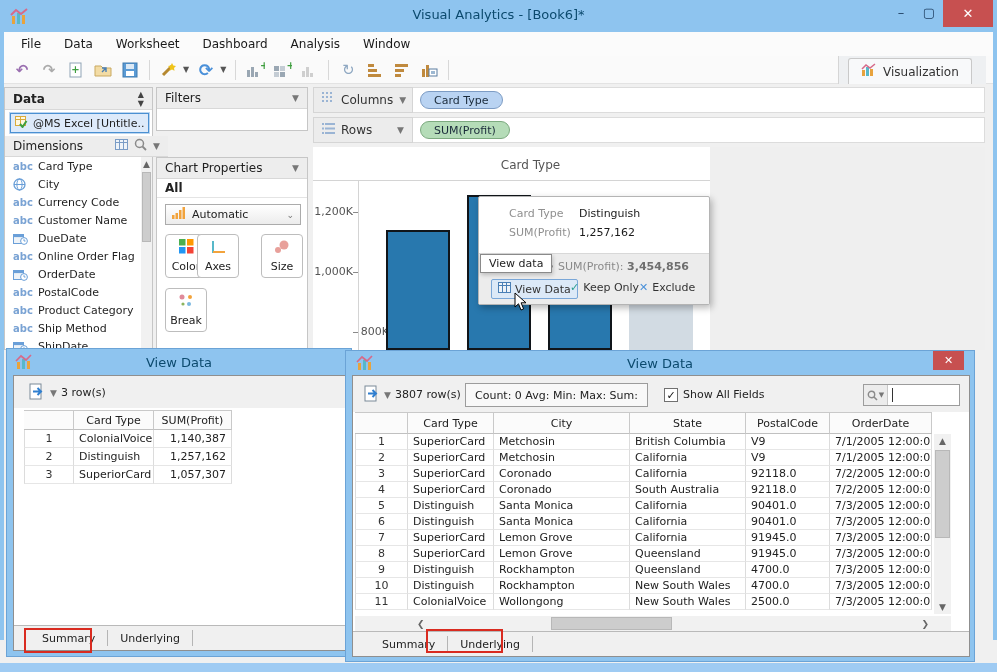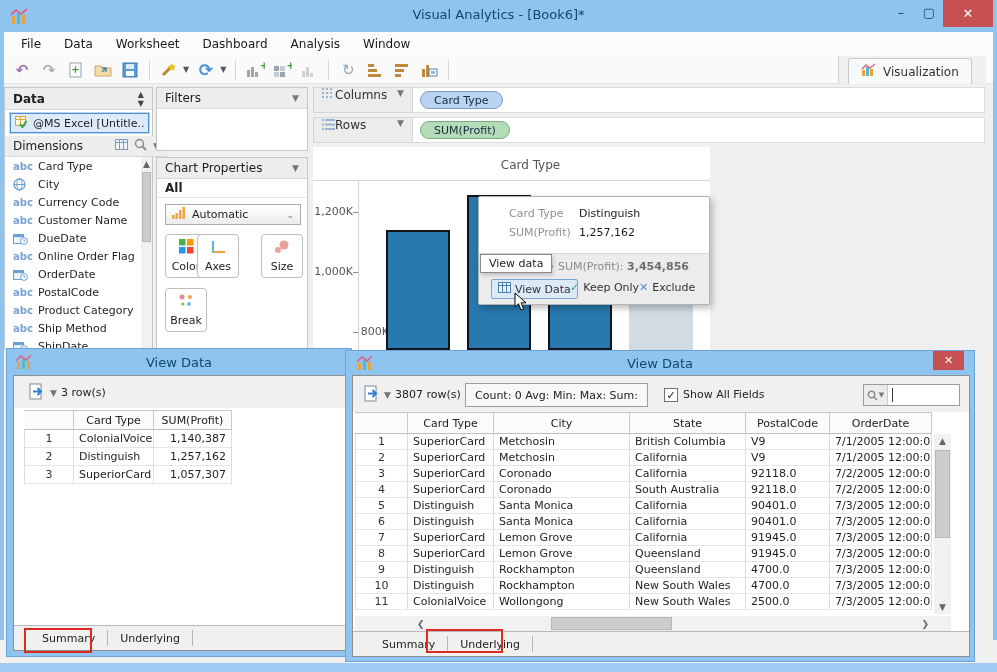--- a/index.html
+++ b/index.html
@@ -30,21 +30,21 @@
   .phead{background:#ededed;border-bottom:1px solid #d8d8d8;font-weight:bold;font-size:12px;display:flex;align-items:center;padding:0 8px;justify-content:space-between;}
   .caret{color:#777;font-size:9px;}
   .dim-row{display:flex;align-items:center;height:18px;padding-left:8px;gap:5px;}
   .f-abc{color:#7aa3d4;font-size:10px;font-weight:bold;width:20px;display:inline-block;}
   .f-ic{width:20px;display:inline-flex;justify-content:flex-start;}
   .dim-label{color:#1f1f1f;font-size:11px;}
   .conn{background:#ddeafa;border:1px solid #4a90d2;outline:1px solid #bcd6f0;display:flex;align-items:center;gap:5px;padding:0 4px;box-sizing:border-box;}
   .mkbtn{background:#fff;border:1px solid #bdbdbd;border-radius:4px;box-sizing:border-box;display:flex;flex-direction:column;align-items:center;justify-content:center;gap:3px;font-size:11px;color:#222;}
   .dropdown{background:linear-gradient(#fff,#ececec);border:1px solid #ababab;display:flex;align-items:center;padding:0 6px;gap:6px;box-sizing:border-box;justify-content:flex-start;}
   
-  .shelf-label{background:#ececec;border:1px solid #d5d5d5;box-sizing:border-box;display:flex;padding:0 8px;font-size:12px;color:#333;}
+  .shelf-label{background:#ececec;border:1px solid #d5d5d5;box-sizing:border-box;display:flex;align-items:center;gap:6px;padding:0 8px;font-size:12px;color:#333;}
   .shelf-area{background:#fff;border:1px solid #dcdcdc;box-sizing:border-box;}
   .pill{height:18px;border-radius:9px;display:inline-flex;align-items:center;padding:0 13px;font-size:11px;color:#1a2a3a;box-sizing:border-box;}
   .pill-blue{background:#b9d3f2;border:1px solid #7d9cc4;}
   .pill-green{background:#b5dcb8;border:1px solid #7daa80;}
   
   .ytick{width:40px;text-align:right;color:#555;font-size:11px;}
   .bar{position:absolute;box-sizing:border-box;}
   
   .tooltip{left:478px;top:196px;width:230px;height:107px;background:#fff;border:1px solid #b4b4b4;border-radius:2px;box-shadow:2px 3px 7px rgba(0,0,0,.28);z-index:20;}
   .tt-label{color:#909090;}
@@ -303,21 +303,21 @@
           </span>
           <span class="dim-label">ShipDate</span>
         </div>
       </div>
     <div class="abs sbar" style="left:136px;top:69px;width:11px;height:192px;">
       <div class="sarrow" style="height:13px;">▲</div>
       <div class="sthumb abs" style="left:1px;top:15px;width:9px;height:70px;"></div>
     </div>
   </div>
 
-  <div class="abs panel" style="left:156px;top:87px;width:152px;height:64px;">
+  <div class="abs panel" style="left:156px;top:87px;width:152px;height:44px;">
     <div class="phead" style="height:20px;font-weight:normal;">
       <span>Filters</span>
       <span class="caret">▼</span>
     </div>
   </div>
 
   <div class="abs panel" style="left:156px;top:157px;width:152px;height:193px;">
     <div class="phead" style="height:20px;font-weight:normal;">
       <span>Chart Properties</span>
       <span class="caret">▼</span>

